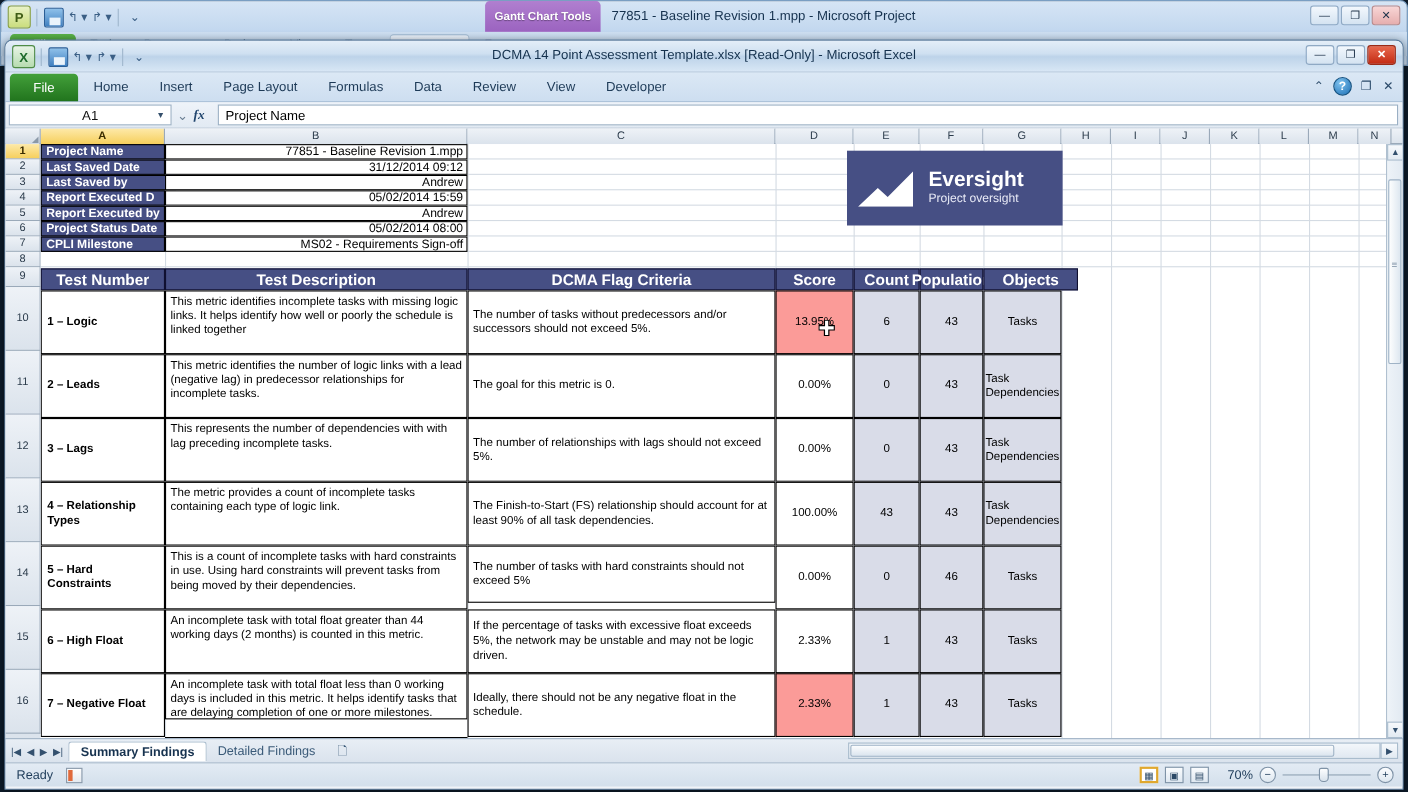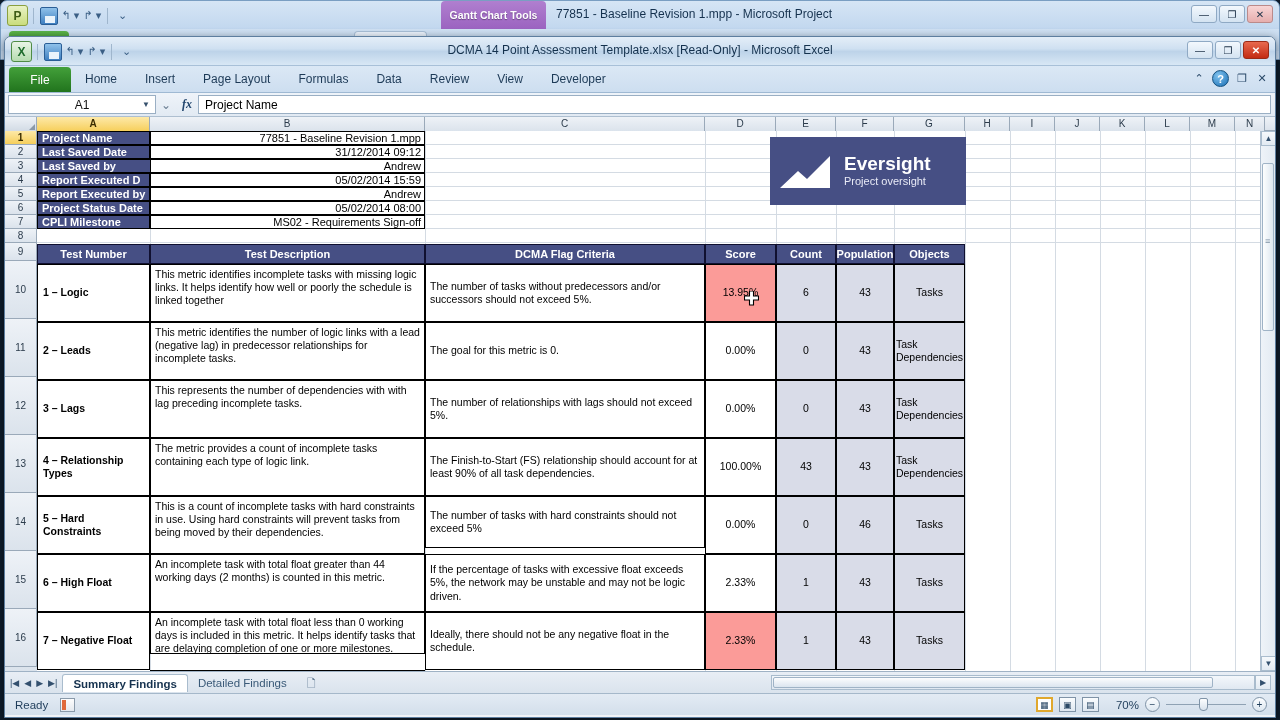--- a/index.html
+++ b/index.html
@@ -145,21 +145,21 @@
     display: flex; align-items: center;
   }
   .namebox {
     width: 148px; height: 19px; margin-left: 3px;
     background: #fff; border: 1px solid #9aafc4;
     font-size: 12px; color: #111;
     display: flex; align-items: center; justify-content: center; position: relative;
   }
   .namebox .caret { position: absolute; right: 5px; font-size: 8px; color: #35506c; }
   .fb-btn { width: 20px; text-align: center; font-size: 12px; color: #6b7f93; }
-  .fb-fx { width: 22px; text-align: center; font-size: 12px; font-style: italic; color: #22466e; font-family: "Liberation Serif", serif; font-weight: bold; }
+  .fb-fx { width: 22px; font-size: 12px; font-style: italic; color: #22466e; font-family: "Liberation Serif", serif; font-weight: bold; }
   .fb-input {
     flex: 1; height: 19px; background: #fff; border: 1px solid #9aafc4;
     margin-right: 4px; font-size: 12px; color: #000;
     display: flex; align-items: center; padding-left: 6px;
   }
 
   
   .grid-wrap { position: relative; height: 554px; background: #fff; }
   .colhead-row {
     position: relative; height: 14px;
@@ -223,21 +223,21 @@
     display: flex; align-items: center; padding: 0 10px; gap: 8px;
   }
   .logo-mark { width: 56px; height: 34px; }
   .logo-text { display: flex; flex-direction: column; }
   .logo-title { color: #fff; font-size: 19px; font-weight: bold; line-height: 1.05; }
   .logo-sub { color: #e8eaf6; font-size: 11px; line-height: 1.3; }
 
   
   .th {
     position: absolute; background: #464f84; color: #fff;
-    font-size: 11px; font-weight: bold;
+    font-size: 14px; font-weight: bold;
     display: flex; align-items: center; justify-content: center;
     border: 1px solid #101030; text-align: center;
   }
   .td {
     position: absolute; border: 1px solid #000;
     font-size: 10.5px; color: #000; overflow: hidden;
     padding: 3px 4px; line-height: 1.25;
     background: #fff;
   }
   .td.c-num { display: flex; align-items: center; font-weight: bold; padding-left: 5px; }
@@ -522,21 +522,21 @@
               <div class="logo-sub">Project oversight</div>
             </div>
           </div>
 
           <div class="th" style="left:0;top:113px;width:113px;height:20px">Test Number</div>
           <div class="th" style="left:388px;top:113px;width:280px;height:20px">DCMA Flag Criteria</div>
           <div class="th" style="left:113px;top:113px;width:275px;height:20px">Test Description</div>
           <div class="th" style="left:668px;top:113px;width:71px;height:20px">Score</div>
           <div class="th" style="left:739px;top:113px;width:60px;height:20px">Count</div>
           <div class="th" style="left:799px;top:113px;width:58px;height:20px">Population</div>
-          <div class="th" style="left:857px;top:113px;width:71px;height:20px">Objects</div>
+          <div class="th" style="left:857px;top:113px;width:86px;height:20px">Objects</div>
 
           <div class="td c-num" style="left:0;top:133px;width:113px;height:58px">1 – Logic</div>
           <div class="td c-desc" style="left:113px;top:133px;width:275px;height:58px">This metric identifies incomplete tasks with missing logic links. It helps identify how well or poorly the schedule is linked together</div>
           <div class="td c-crit" style="left:388px;top:133px;width:280px;height:58px">The number of tasks without predecessors and/or successors should not exceed 5%.</div>
           <div class="td c-score red" style="left:668px;top:133px;width:71px;height:58px">13.95%</div>
           <div class="td c-plain" style="left:739px;top:133px;width:60px;height:58px">6</div>
           <div class="td c-plain" style="left:799px;top:133px;width:58px;height:58px">43</div>
           <div class="td c-plain" style="left:857px;top:133px;width:71px;height:58px">Tasks</div>
 
           <div class="td c-num" style="left:0;top:191px;width:113px;height:58px">2 – Leads</div>

